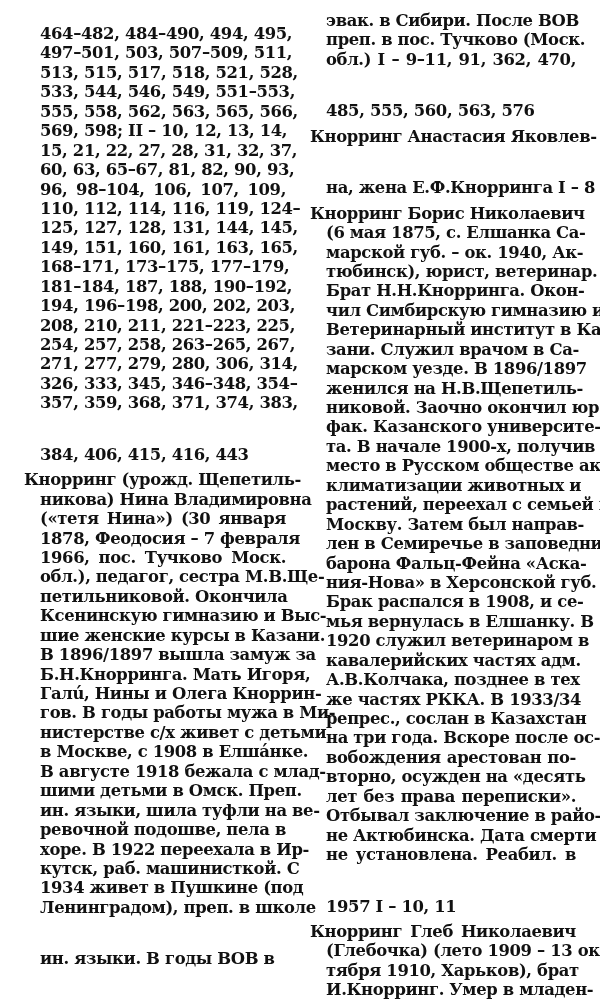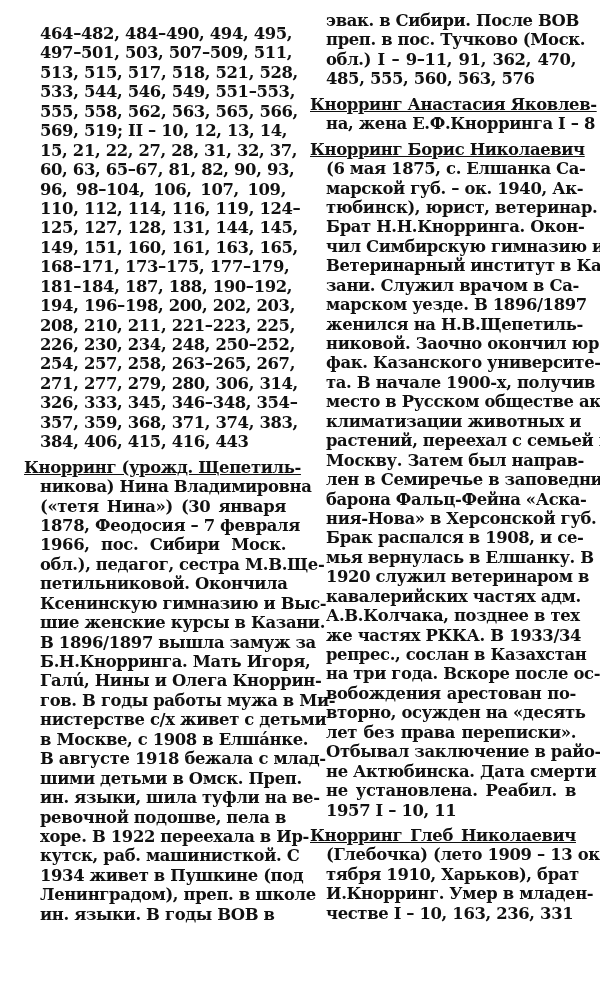--- a/index.html
+++ b/index.html
@@ -35,22 +35,22 @@
     font-weight: bold;
     line-height: 19.45px;
     height: 19.45px;
     white-space: nowrap;
     text-align: justify;
     text-align-last: justify;
     letter-spacing: -0.35px;
     padding-left: 16px;
     box-sizing: border-box;
   }
-  .line.head { padding-left: 0; text-decoration: underline; }
-  .line.last { text-align-last: left; }
+  .line.head { padding-left: 0; }
+  .line.last { text-align-last: left; margin-top: 32px; }
   .page-number {
     position: absolute;
     left: 0;
     width: 600px;
     top: 950px;
     text-align: center;
     font-family: "Liberation Serif", "DejaVu Serif", serif;
     font-size: 24px;
     font-weight: normal;
     color: #111111;
@@ -60,44 +60,43 @@
 <body>
 
 <div class="page">
   <div class="column col-left" id="col-0">
       <div class="entry">
         <span class="line">464–482, 484–490, 494, 495,</span>
         <span class="line">497–501, 503, 507–509, 511,</span>
         <span class="line">513, 515, 517, 518, 521, 528,</span>
         <span class="line">533, 544, 546, 549, 551–553,</span>
         <span class="line">555, 558, 562, 563, 565, 566,</span>
-        <span class="line">569, 519; II – 10, 12, 13, 14,</span>
+        <span class="line">569, 598; II – 10, 12, 13, 14,</span>
         <span class="line">15, 21, 22, 27, 28, 31, 32, 37,</span>
         <span class="line">60, 63, 65–67, 81, 82, 90, 93,</span>
         <span class="line">96, 98–104, 106, 107, 109,</span>
         <span class="line">110, 112, 114, 116, 119, 124–</span>
         <span class="line">125, 127, 128, 131, 144, 145,</span>
         <span class="line">149, 151, 160, 161, 163, 165,</span>
         <span class="line">168–171, 173–175, 177–179,</span>
         <span class="line">181–184, 187, 188, 190–192,</span>
         <span class="line">194, 196–198, 200, 202, 203,</span>
         <span class="line">208, 210, 211, 221–223, 225,</span>
-        <span class="line">226, 230, 234, 248, 250–252,</span>
         <span class="line">254, 257, 258, 263–265, 267,</span>
         <span class="line">271, 277, 279, 280, 306, 314,</span>
         <span class="line">326, 333, 345, 346–348, 354–</span>
         <span class="line">357, 359, 368, 371, 374, 383,</span>
         <span class="line last">384, 406, 415, 416, 443</span>
       </div>
       <div class="entry">
         <span class="line head">Кнорринг (урожд. Щепетиль-</span>
         <span class="line">никова) Нина Владимировна</span>
         <span class="line">(«тетя Нина») (30 января</span>
         <span class="line">1878, Феодосия – 7 февраля</span>
-        <span class="line">1966, пос. Сибири Моск.</span>
+        <span class="line">1966, пос. Тучково Моск.</span>
         <span class="line">обл.), педагог, сестра М.В.Ще-</span>
         <span class="line">петильниковой. Окончила</span>
         <span class="line">Ксенинскую гимназию и Выс-</span>
         <span class="line">шие женские курсы в Казани.</span>
         <span class="line">В 1896/1897 вышла замуж за</span>
         <span class="line">Б.Н.Кнорринга. Мать Игоря,</span>
         <span class="line">Галú, Нины и Олега Кноррин-</span>
         <span class="line">гов. В годы работы мужа в Ми-</span>
         <span class="line">нистерстве с/х живет с детьми</span>
         <span class="line">в Москве, с 1908 в Елшáнке.</span>

